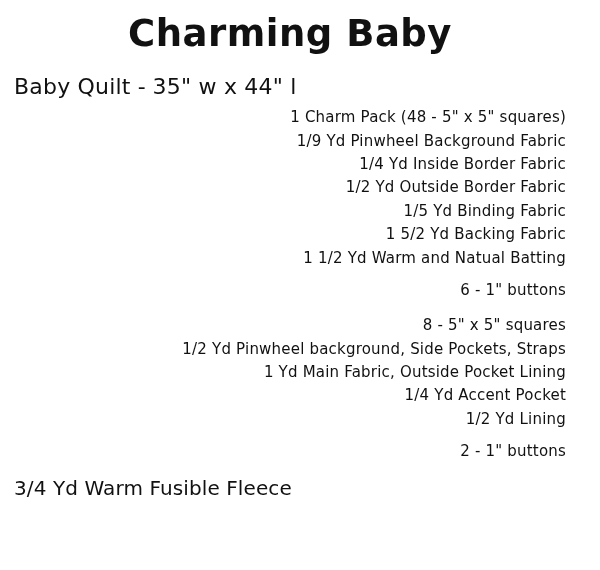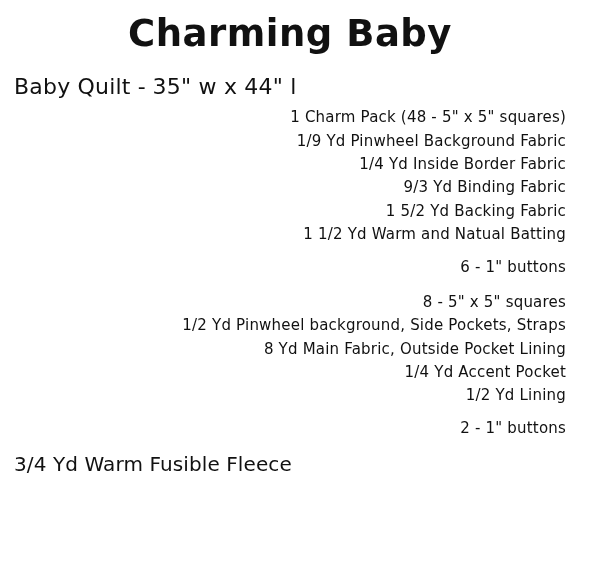--- a/index.html
+++ b/index.html
@@ -75,30 +75,31 @@
 
 <div class="page">
 
   <div class="title">Charming Baby</div>
 
   <div class="section block-1">
     <div class="section-heading"><span>Baby Quilt</span><span class="sep"> - </span><span>35" w x 44" l</span></div>
     <div class="item">1 Charm Pack (48 - 5" x 5" squares)</div>
     <div class="item">1/9 Yd Pinwheel Background Fabric</div>
     <div class="item">1/4 Yd Inside Border Fabric</div>
-    <div class="item">9/3 Yd Binding Fabric</div>
+    <div class="item">1/2 Yd Outside Border Fabric</div>
+    <div class="item">1/5 Yd Binding Fabric</div>
     <div class="item">1 5/2 Yd Backing Fabric</div>
     <div class="item">1 1/2 Yd Warm and Natual Batting</div>
     <div class="item spaced">6 - 1" buttons</div>
   </div>
 
   <div class="section block-2">
     <div class="item">8 - 5" x 5" squares</div>
     <div class="item">1/2 Yd Pinwheel background,  Side Pockets, Straps</div>
-    <div class="item">8 Yd Main Fabric, Outside Pocket Lining</div>
+    <div class="item">1 Yd Main Fabric, Outside Pocket Lining</div>
     <div class="item">1/4 Yd Accent Pocket</div>
     <div class="item">1/2 Yd Lining</div>
     <div class="item spaced">2 - 1" buttons</div>
   </div>
 
   <div class="footer">
     <div class="footer-line">3/4 Yd Warm Fusible Fleece</div>
 
   </div>
 

